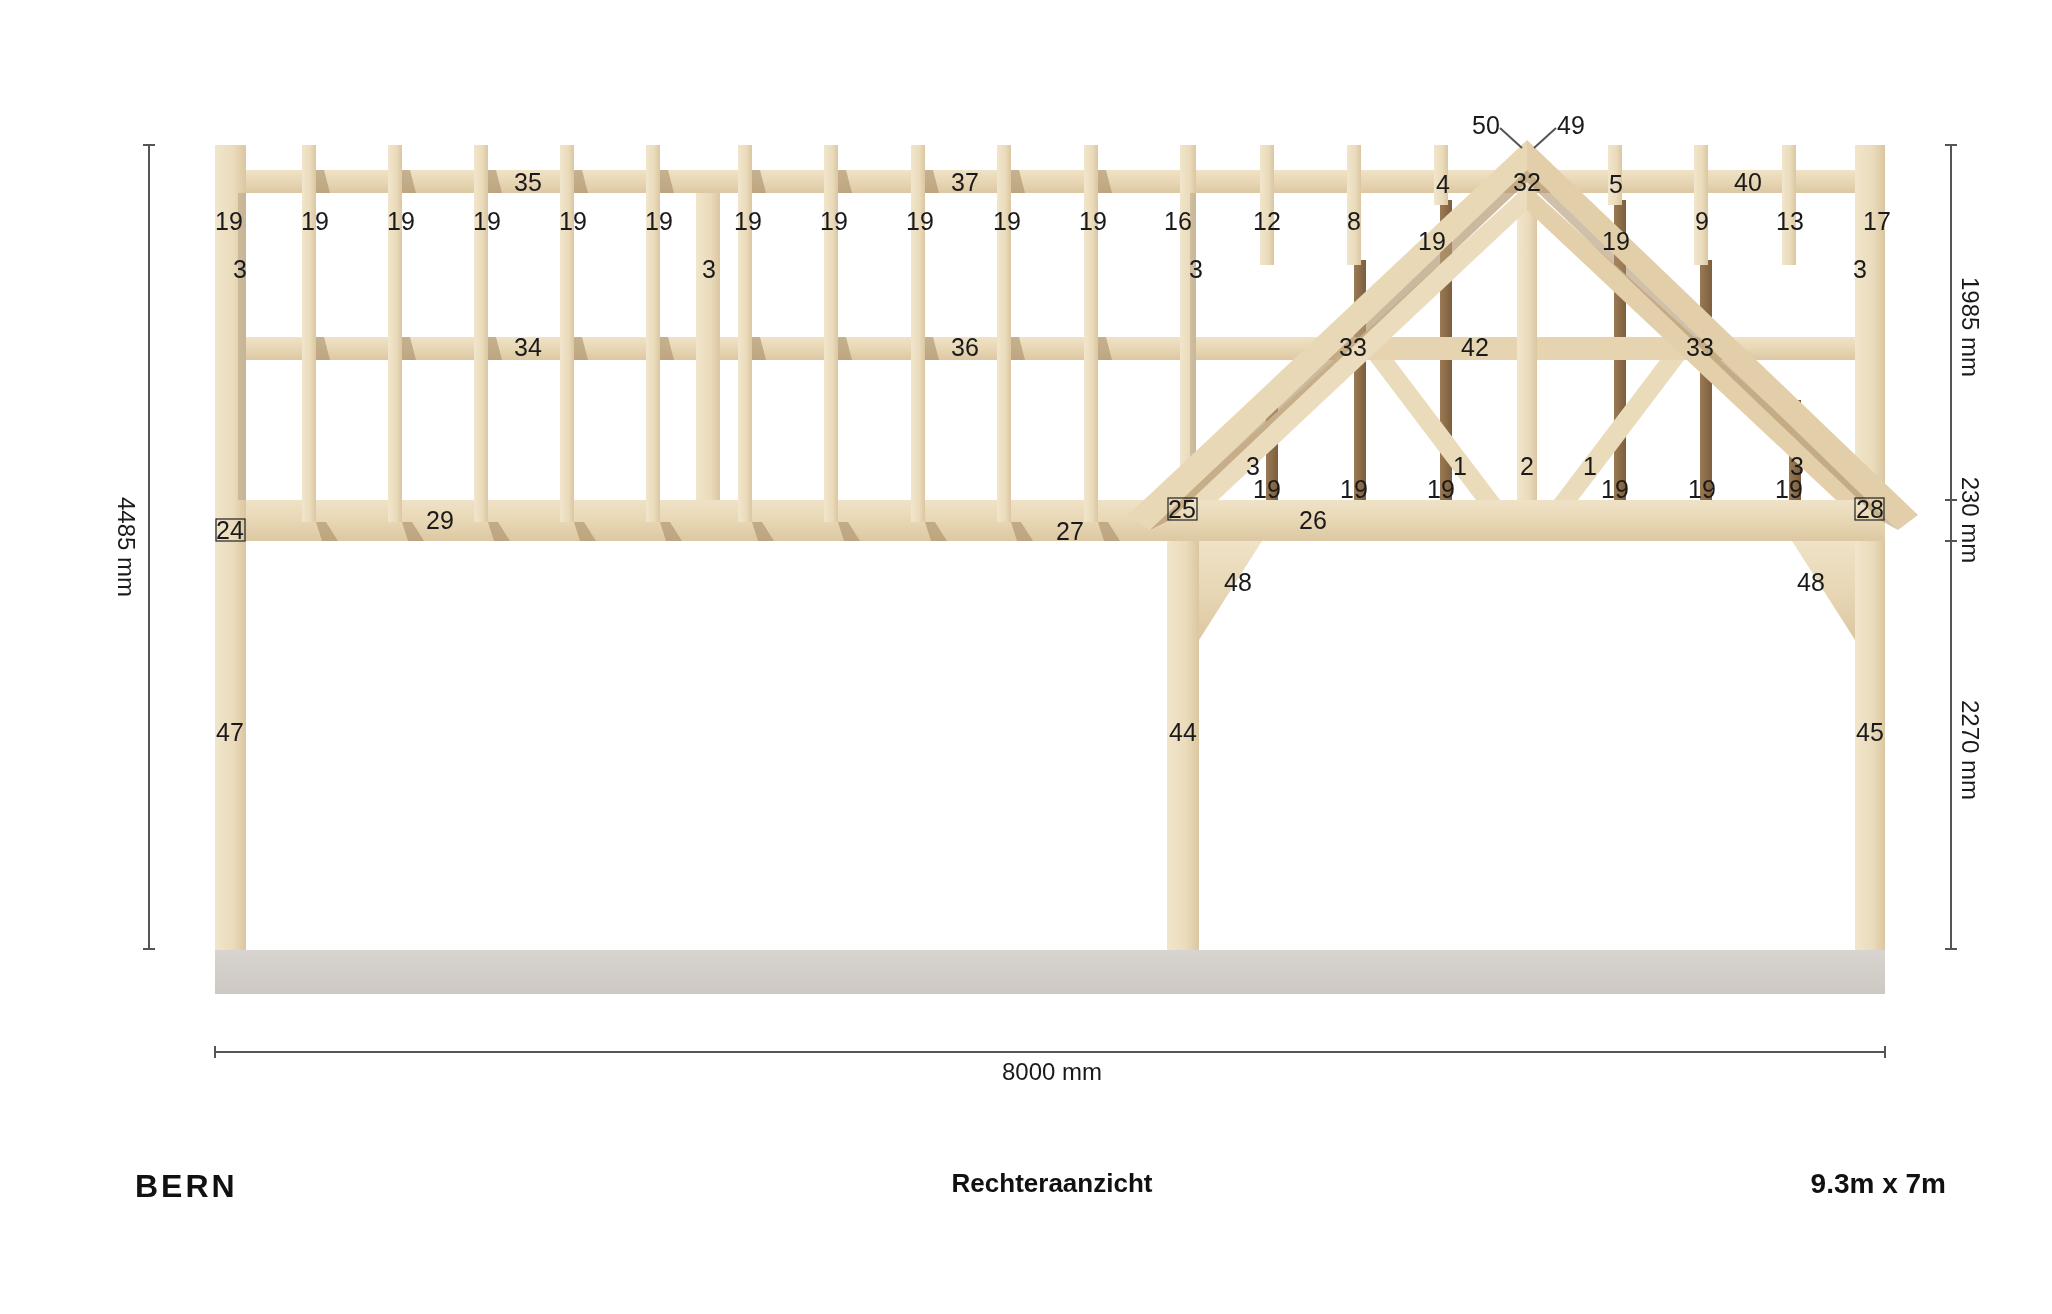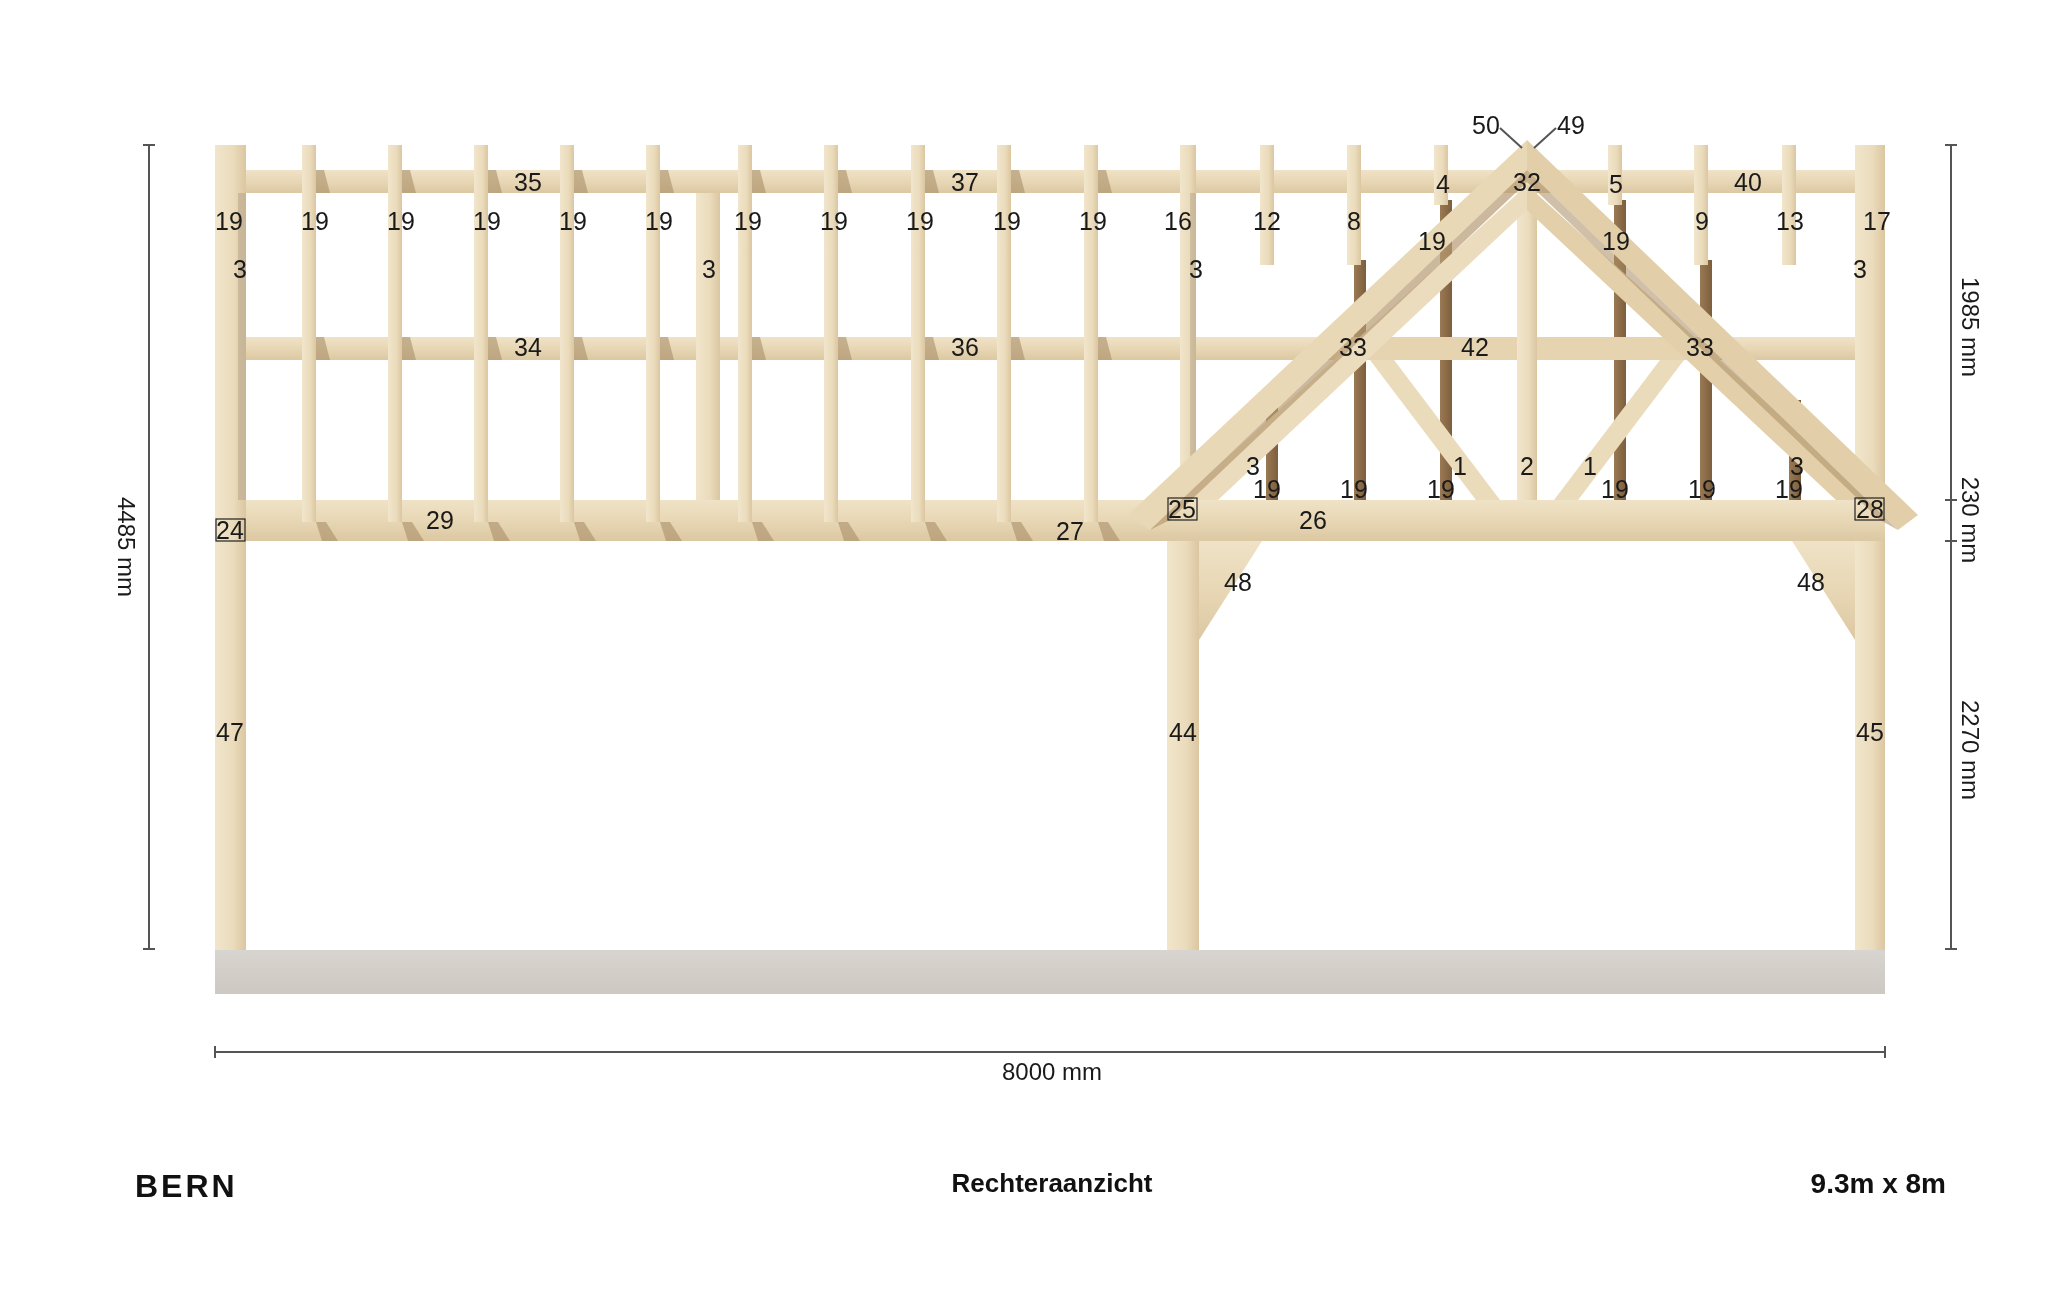--- a/index.html
+++ b/index.html
@@ -240,13 +240,13 @@
     <text class="lbl" x="1870" y="518">28</text>
 
     <text class="lbl" x="230" y="741">47</text>
     <text class="lbl" x="1183" y="741">44</text>
     <text class="lbl" x="1870" y="741">45</text>
   </g>
 </svg>
 
 <div class="footer brand">BERN</div>
 <div class="footer view">Rechteraanzicht</div>
-<div class="footer size">9.3m x 8m</div>
+<div class="footer size">9.3m x 7m</div>
 
 </body></html>

